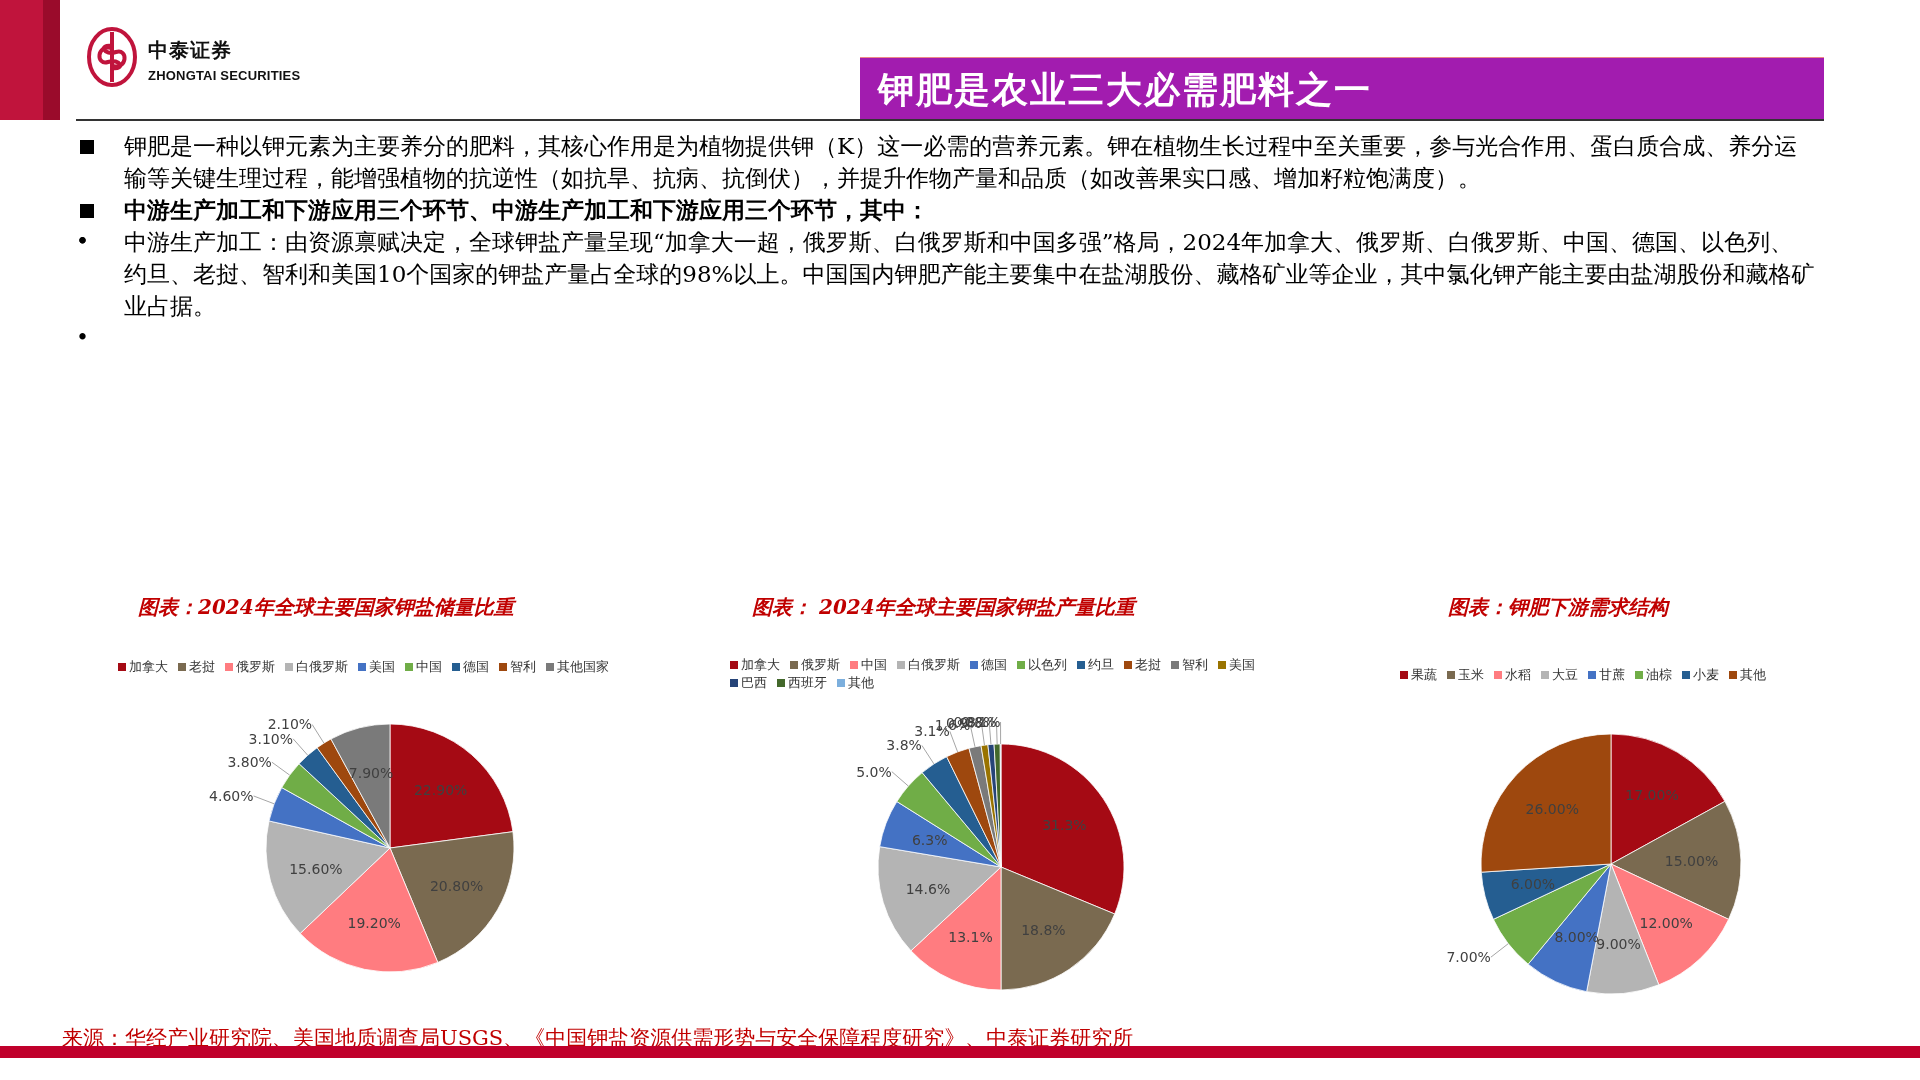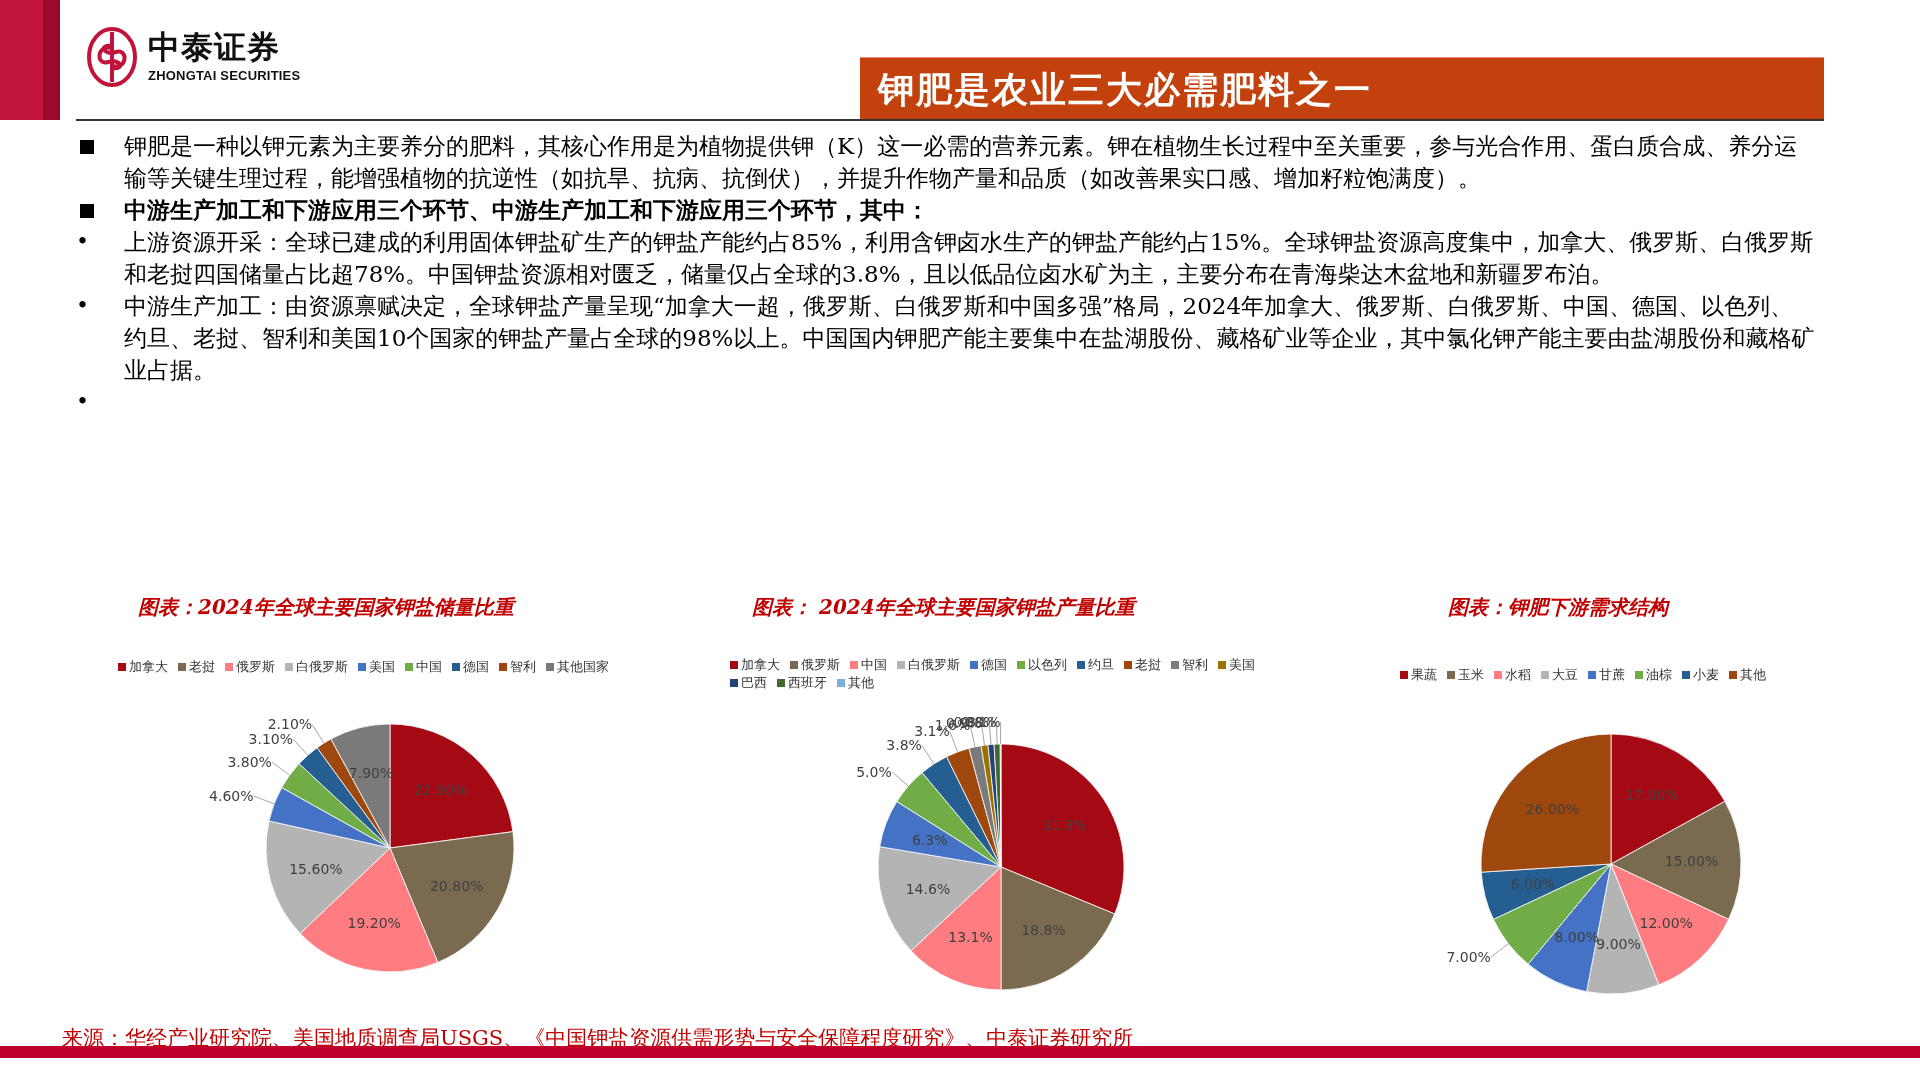--- a/index.html
+++ b/index.html
@@ -3,23 +3,23 @@
 <meta charset="utf-8">
 <style>
   html, body { margin: 0; padding: 0; }
   body { width: 1920px; height: 1080px; position: relative; background: #ffffff; overflow: hidden;
          font-family: "DejaVu Serif", "Liberation Serif", serif; color: #000; }
   .left-bar1 { position: absolute; left: 0; top: 0; width: 43px; height: 120px; background: #c0143c; }
   .left-bar2 { position: absolute; left: 43px; top: 0; width: 17px; height: 120px; background: #9a0b2b; }
   .logo { position: absolute; left: 86px; top: 26px; display: flex; align-items: center; }
   .logo-mark { width: 52px; height: 62px; }
   .logo-text { margin-left: 10px; }
-  .logo-cn { font-family: Liberation Mono, monospace; font-weight: bold; font-size: 32px; letter-spacing: 1px; line-height: 36px; color: #111; }
+  .logo-cn { font-family: Liberation Sans, sans-serif; font-weight: bold; font-size: 20px; letter-spacing: 1px; line-height: 36px; color: #111; }
   .logo-en { font-family: "Liberation Sans", sans-serif; font-weight: bold; font-size: 13px; color: #111; letter-spacing: 0.2px; }
-  .title-bar { position: absolute; left: 860px; top: 57px; width: 964px; height: 62px; background: #c2410c; border-top: 1px solid #e88; }
+  .title-bar { position: absolute; left: 860px; top: 57px; width: 964px; height: 62px; background: #a21caf; border-top: 1px solid #e88; }
   .title-text { position: absolute; left: 18px; top: 8px; font-size: 36px; color: #fff; font-weight: bold; letter-spacing: 2px; font-family: "DejaVu Serif", serif; }
   .header-line { position: absolute; left: 76px; top: 119px; width: 1748px; height: 2px; background: #333; }
   .content { position: absolute; left: 76px; top: 130px; width: 1740px; font-size: 23px; line-height: 32px; }
   .para { position: relative; padding-left: 48px; }
   .para .marker { position: absolute; left: 0; top: 0; }
   .sq { display: inline-block; width: 14px; height: 14px; background: #000; margin-left: 4px; margin-top: 9px; }
   .dot { font-size: 22px; left: 2px; }
   .bold { font-weight: bold; }
   .chart { position: absolute; }
   .chart-title { position: absolute; font-size: 20px; color: #c00000; font-weight: bold; font-style: italic; white-space: nowrap; font-family: "DejaVu Serif", serif; }
@@ -58,21 +58,20 @@
   <div class="para">
     <span class="marker"><span class="sq"></span></span>
     <span>钾肥是一种以钾元素为主要养分的肥料，其核心作用是为植物提供钾（K）这一必需的营养元素。钾在植物生长过程中至关重要，参与光合作用、蛋白质合成、养分运输等关键生理过程，能增强植物的抗逆性（如抗旱、抗病、抗倒伏），并提升作物产量和品质（如改善果实口感、增加籽粒饱满度）。</span>
   </div>
   <div class="para bold">
     <span class="marker"><span class="sq"></span></span>
     <span>中游生产加工和下游应用三个环节、中游生产加工和下游应用三个环节，其中：</span>
   </div>
   <div class="para">
     <span class="marker dot">•</span>
-    <span>上游资源开采：全球已建成的利用固体钾盐矿生产的钾盐产能约占85%，利用含钾卤水生产的钾盐产能约占15%。全球钾盐资源高度集中，加拿大、俄罗斯、白俄罗斯和老挝四国储量占比超78%。中国钾盐资源相对匮乏，储量仅占全球的3.8%，且以低品位卤水矿为主，主要分布在青海柴达木盆地和新疆罗布泊。</span>
   </div>
   <div class="para">
     <span class="marker dot">•</span>
     <span>中游生产加工：由资源禀赋决定，全球钾盐产量呈现“加拿大一超，俄罗斯、白俄罗斯和中国多强”格局，2024年加拿大、俄罗斯、白俄罗斯、中国、德国、以色列、约旦、老挝、智利和美国10个国家的钾盐产量占全球的98%以上。中国国内钾肥产能主要集中在盐湖股份、藏格矿业等企业，其中氯化钾产能主要由盐湖股份和藏格矿业占据。</span>
   </div>
   <div class="para">
     <span class="marker dot">•</span>
   </div>
 </div>
 

